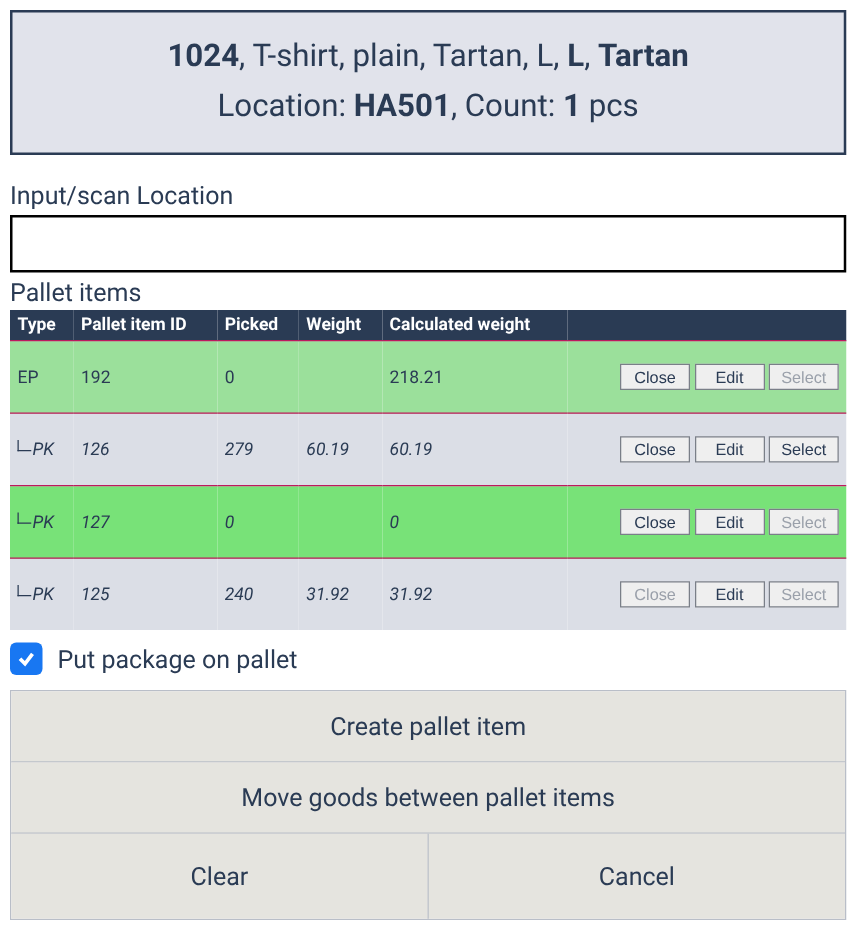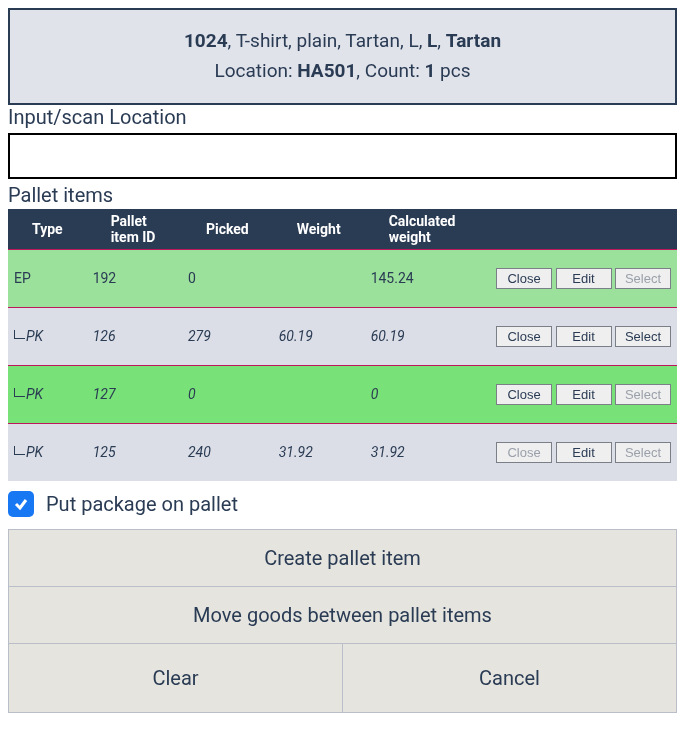--- a/index.html
+++ b/index.html
@@ -1,24 +1,24 @@
 <!DOCTYPE html>
 <html><head>
 <meta charset="utf-8">
 <style>
   * { box-sizing: border-box; }
   body { margin:0; padding:8px; font-family: 'Segoe UI', Roboto, Arial, sans-serif; background:#fff; color:#2a3b54; width:685px; }
-  .info-banner { background:#e1e3eb; border:2px solid #2a3b54; padding:16px 10px; text-align:center; font-size:19px; line-height:1.6; }
+  .info-banner { background:#e1e3eb; border:2px solid #2a3b54; padding:16px 10px; text-align:center; font-size:25px; line-height:1.6; margin-bottom:20px; }
   .info-banner .bold { font-weight:700; }
   .field-label { font-size:20px; margin-bottom:4px; color:#2a3b54; }
   .text-input { width:100%; border:2px solid #000; height:46px; font-size:18px; padding:4px 8px; display:block; }
   .section-label { font-size:20px; margin-top:4px; margin-bottom:2px; }
   table.pallet { width:100%; border-collapse:collapse; font-size:14px; }
   table.pallet thead tr { background:#2a3b54; color:#fff; }
-  table.pallet th { text-align:left; font-weight:700; padding:4px 24px; font-size:14px; }
+  table.pallet th { text-align:left; font-weight:700; padding:4px 6px; font-size:14px; }
   table.pallet td { padding:18px 6px; vertical-align:middle; border-top:1px solid #be185d; }
   .row-green-light { background:#9be09b; }
   .row-gray { background:#dbdee6; }
   .row-green-bright { background:#78e278; }
   .italic-row td { font-style:italic; }
   .child-icon { font-family:monospace; display:inline-block; width:11px; text-align:center; margin-right:1px; border-left:1px solid #2a3b54; border-bottom:1px solid #2a3b54; height:9px; vertical-align:middle; position:relative; top:-3px; }
   .pk-text { font-style:italic; }
   .tbl-btn { background:#efefef; border:1px solid #7a7f88; font-size:13px; padding:2px 0; width:56px; text-align:center; color:#2a3b54; cursor:pointer; font-style:normal; }
   .tbl-btn.disabled { color:#9aa0aa; cursor:default; }
   .btn-group-cell { text-align:right; white-space:nowrap; padding-right:4px; }
@@ -59,21 +59,21 @@
       <th>Calculated weight</th>
       <th></th>
     </tr>
   </thead>
   <tbody id="pallet-body">
       <tr class="row-green-light">
         <td>EP</td>
         <td>192</td>
         <td>0</td>
         <td></td>
-        <td>145.24</td>
+        <td>218.21</td>
         <td class="btn-group-cell"><button class="tbl-btn">Close</button> <button class="tbl-btn">Edit</button> <button class="tbl-btn disabled">Select</button></td>
       </tr>
       <tr class="row-gray italic-row">
         <td><span class="child-icon"></span><span class="pk-text">PK</span></td>
         <td>126</td>
         <td>279</td>
         <td>60.19</td>
         <td>60.19</td>
         <td class="btn-group-cell"><button class="tbl-btn">Close</button> <button class="tbl-btn">Edit</button> <button class="tbl-btn">Select</button></td>
       </tr>

